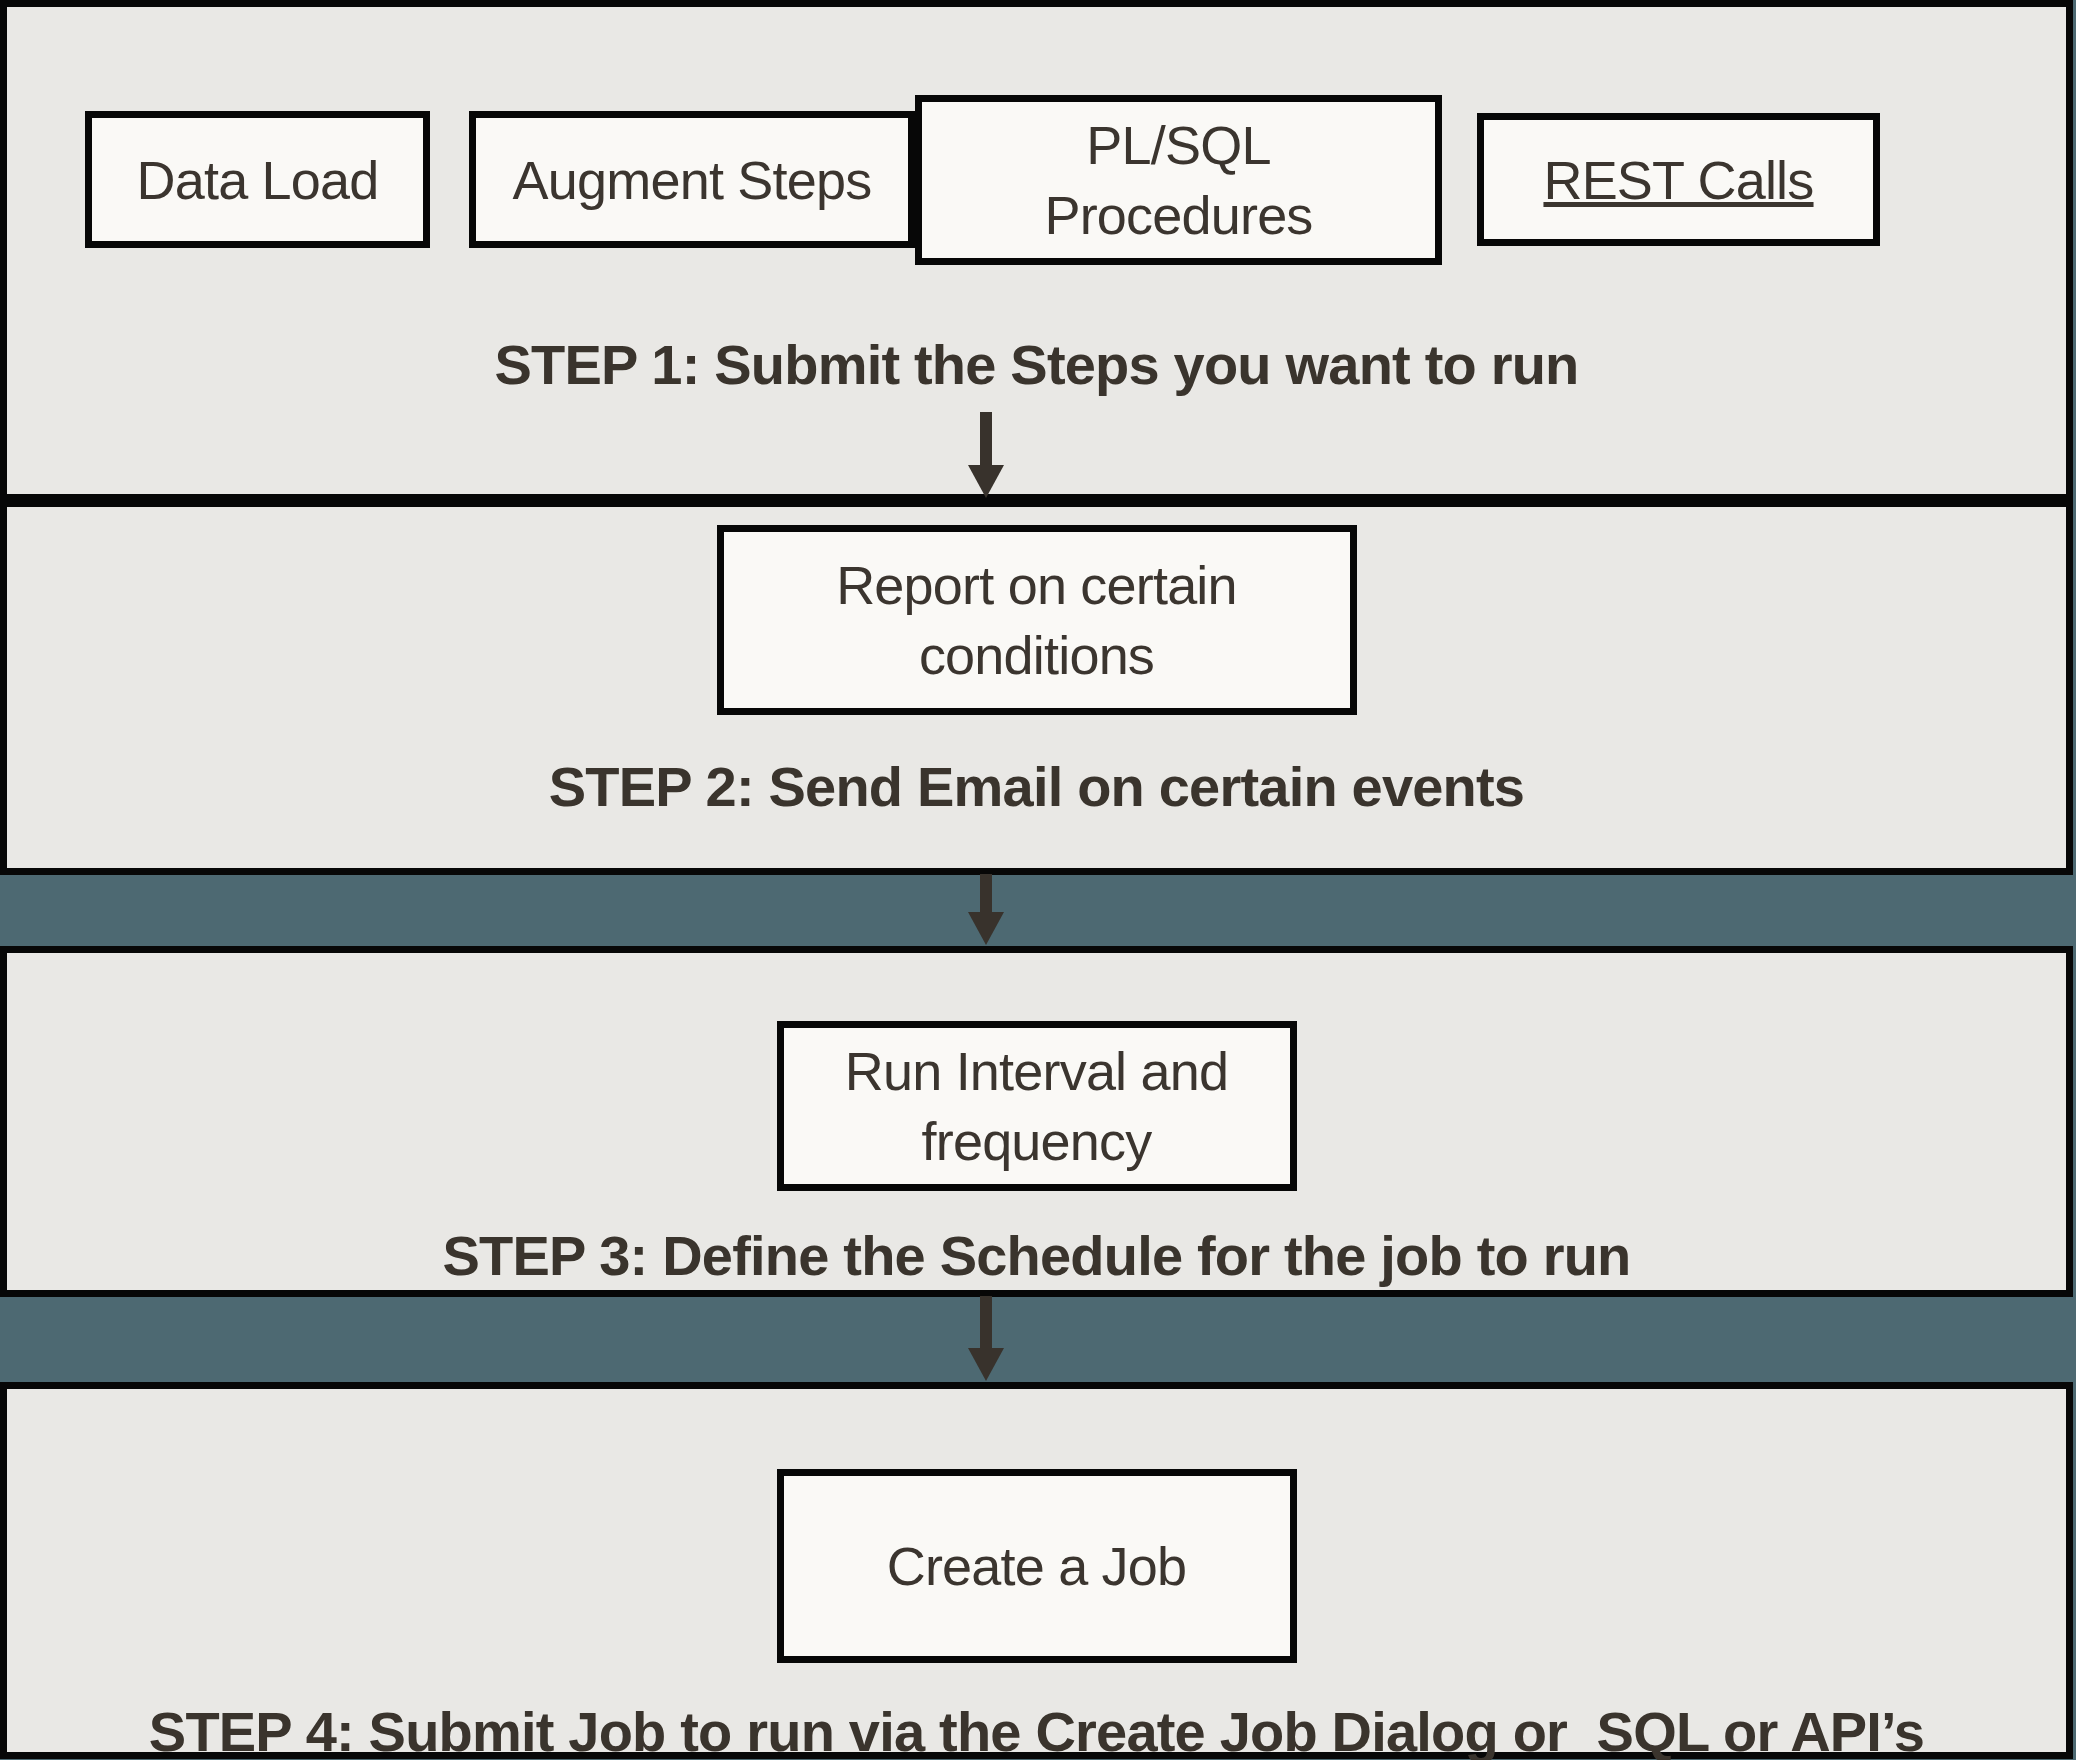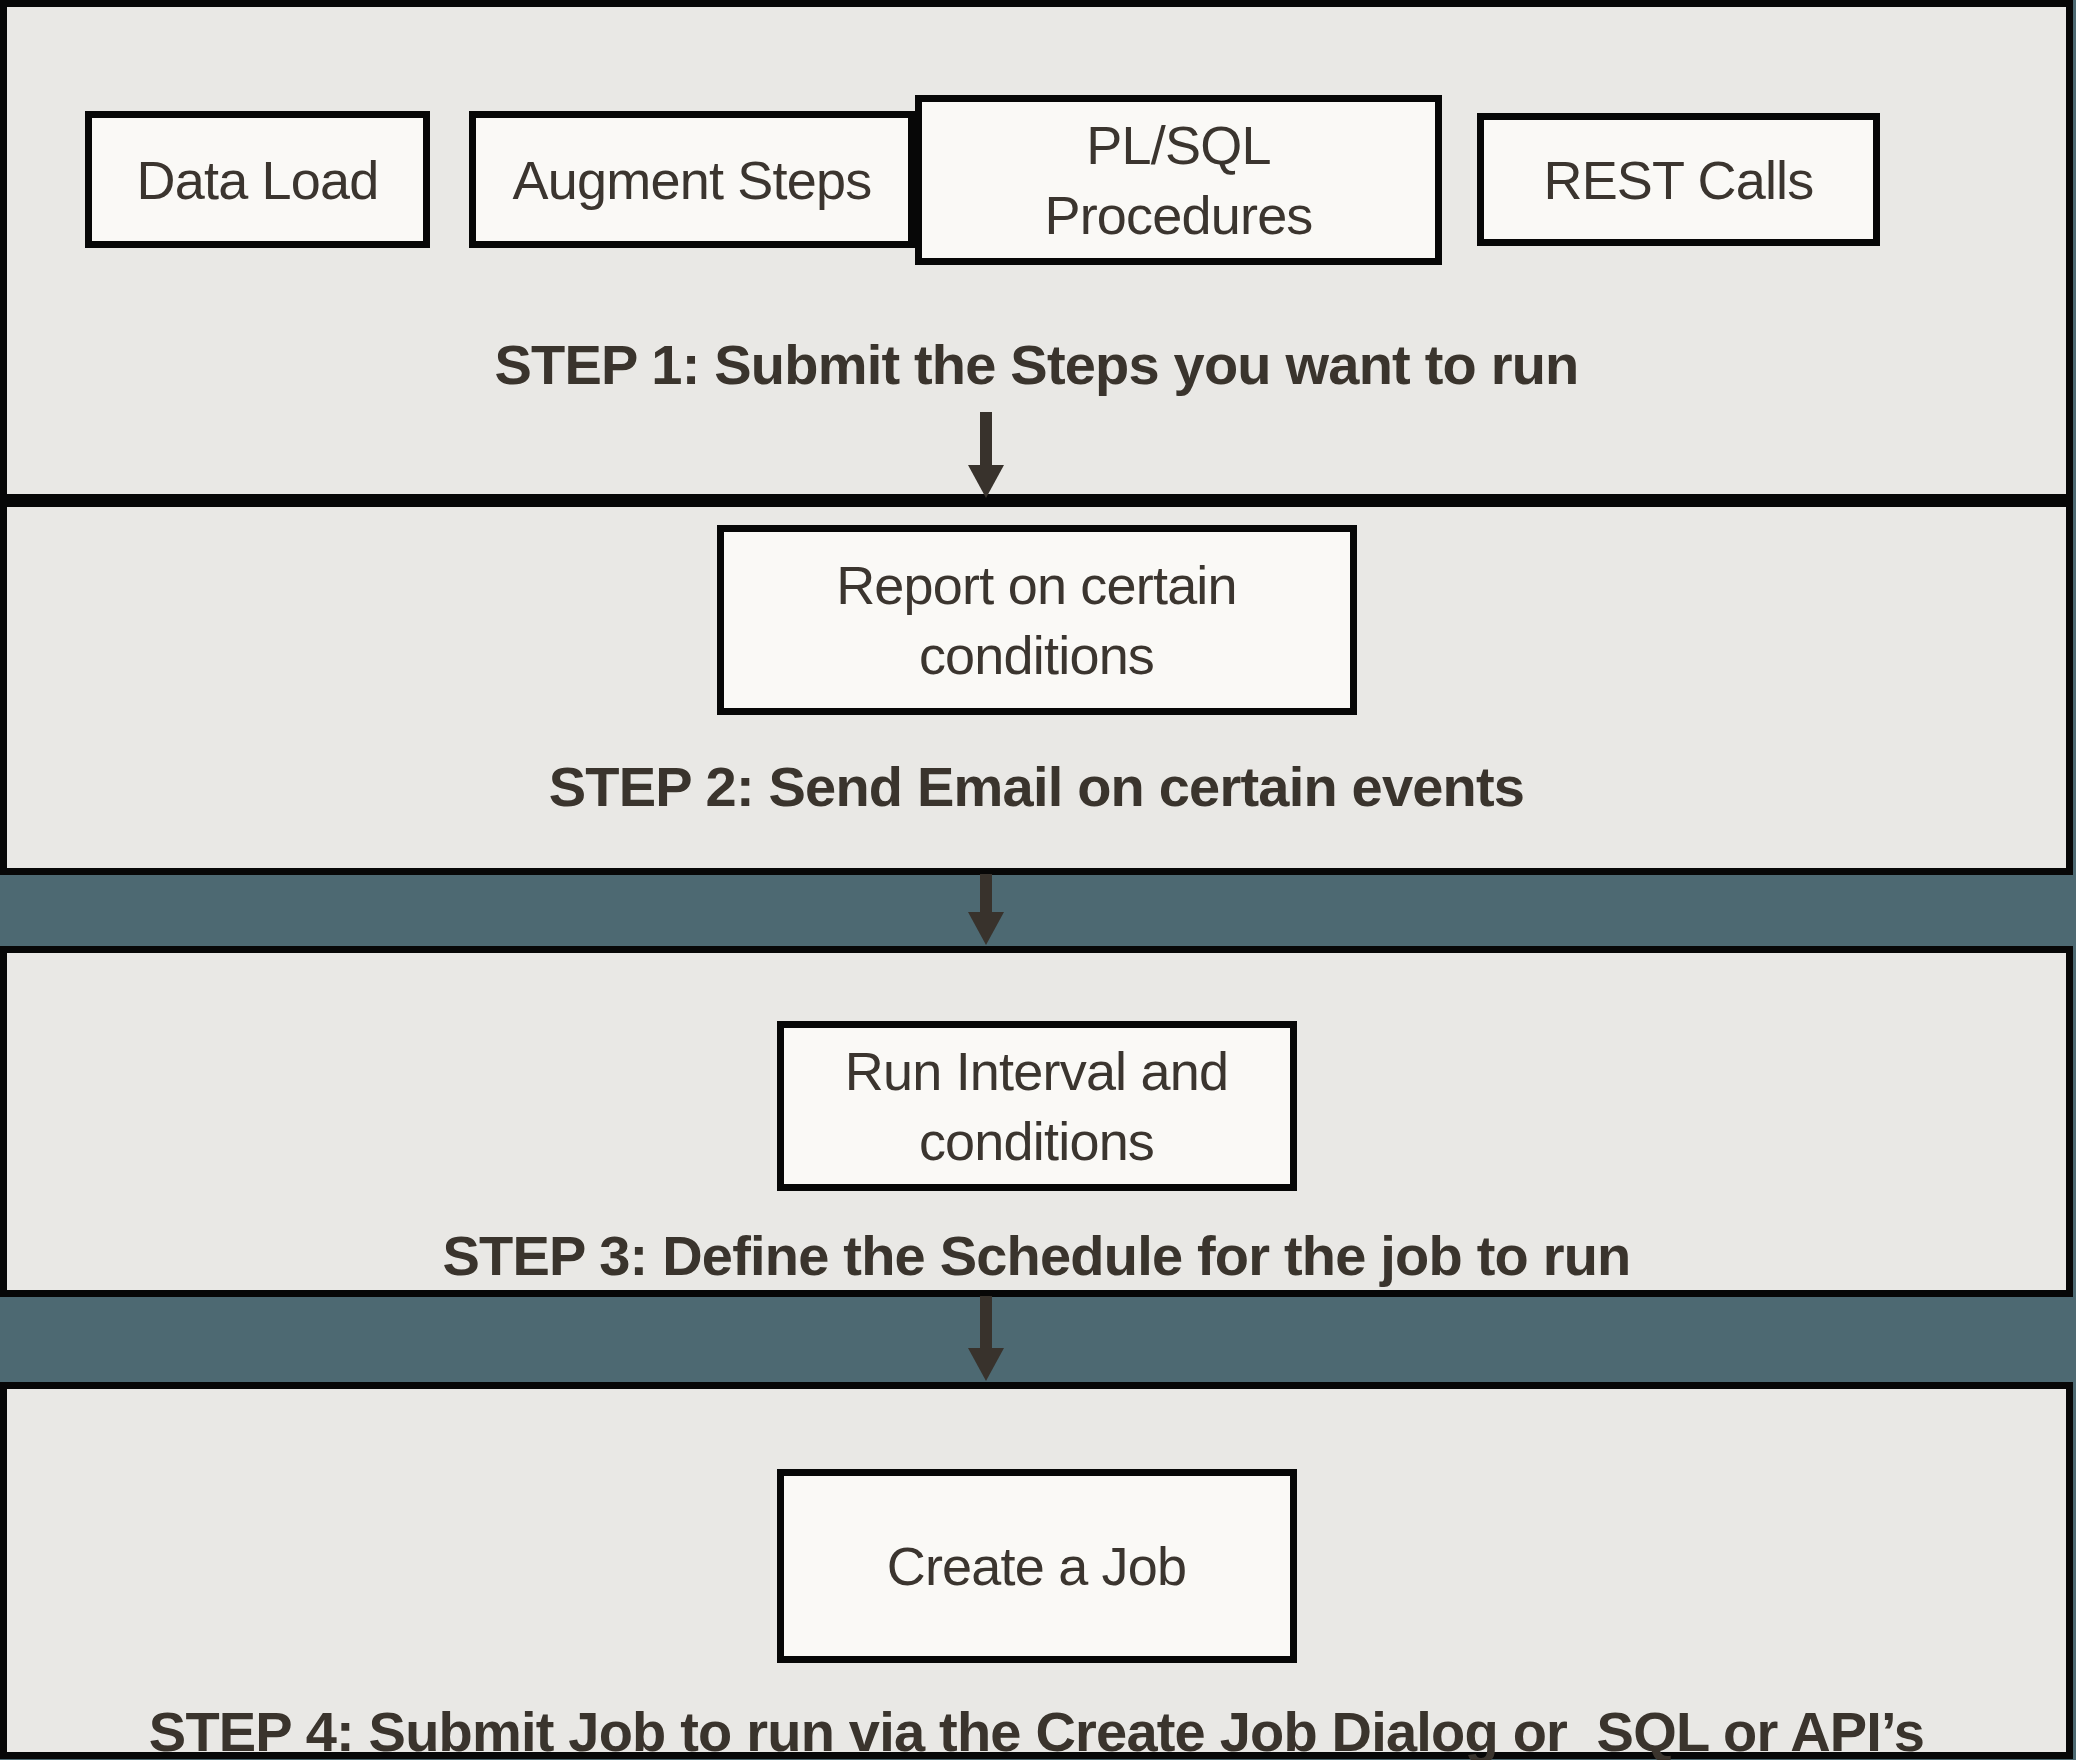--- a/index.html
+++ b/index.html
@@ -51,21 +51,21 @@
     line-height: 1.3;
     display: flex;
     align-items: center;
     justify-content: center;
     text-align: center;
     padding: 7.8px 31px;
   }
   .b1 { width: 345px; min-height: 137px; }
   .b2 { width: 446px; min-height: 137px; margin-left: 39px; }
   .b3 { width: 527px; min-height: 149px; }
-  .b4 { width: 403px; min-height: 133px; margin-left: 35px; }
+  .b4 { width: 403px; min-height: 133px; margin-left: 35px; text-decoration: underline; }
 
   .b-report { width: 640px; min-height: 190px; margin-top: 18px; }
   .b-run    { width: 520px; min-height: 159px; margin-top: 68px; }
   .b-create { width: 520px; min-height: 194px; margin-top: 80px; }
 
   .step-title {
     margin: 0;
     color: #3A342D;
     font-size: 56px;
     font-weight: bold;
@@ -128,21 +128,21 @@
     <div class="fbox b-report">Report on certain conditions</div>
     <h2 class="step-title">STEP 2: Send Email on certain events</h2>
   </section>
 
   <div class="down-arrow" id="a2">
     <div class="arrow-shaft"></div>
     <div class="arrow-head"></div>
   </div>
 
   <section class="band" id="s3">
-    <div class="fbox b-run">Run Interval and conditions</div>
+    <div class="fbox b-run">Run Interval and frequency</div>
     <h2 class="step-title">STEP 3: Define the Schedule for the job to run</h2>
   </section>
 
   <div class="down-arrow" id="a3">
     <div class="arrow-shaft"></div>
     <div class="arrow-head"></div>
   </div>
 
   <section class="band" id="s4">
     <div class="fbox b-create">Create a Job</div>

